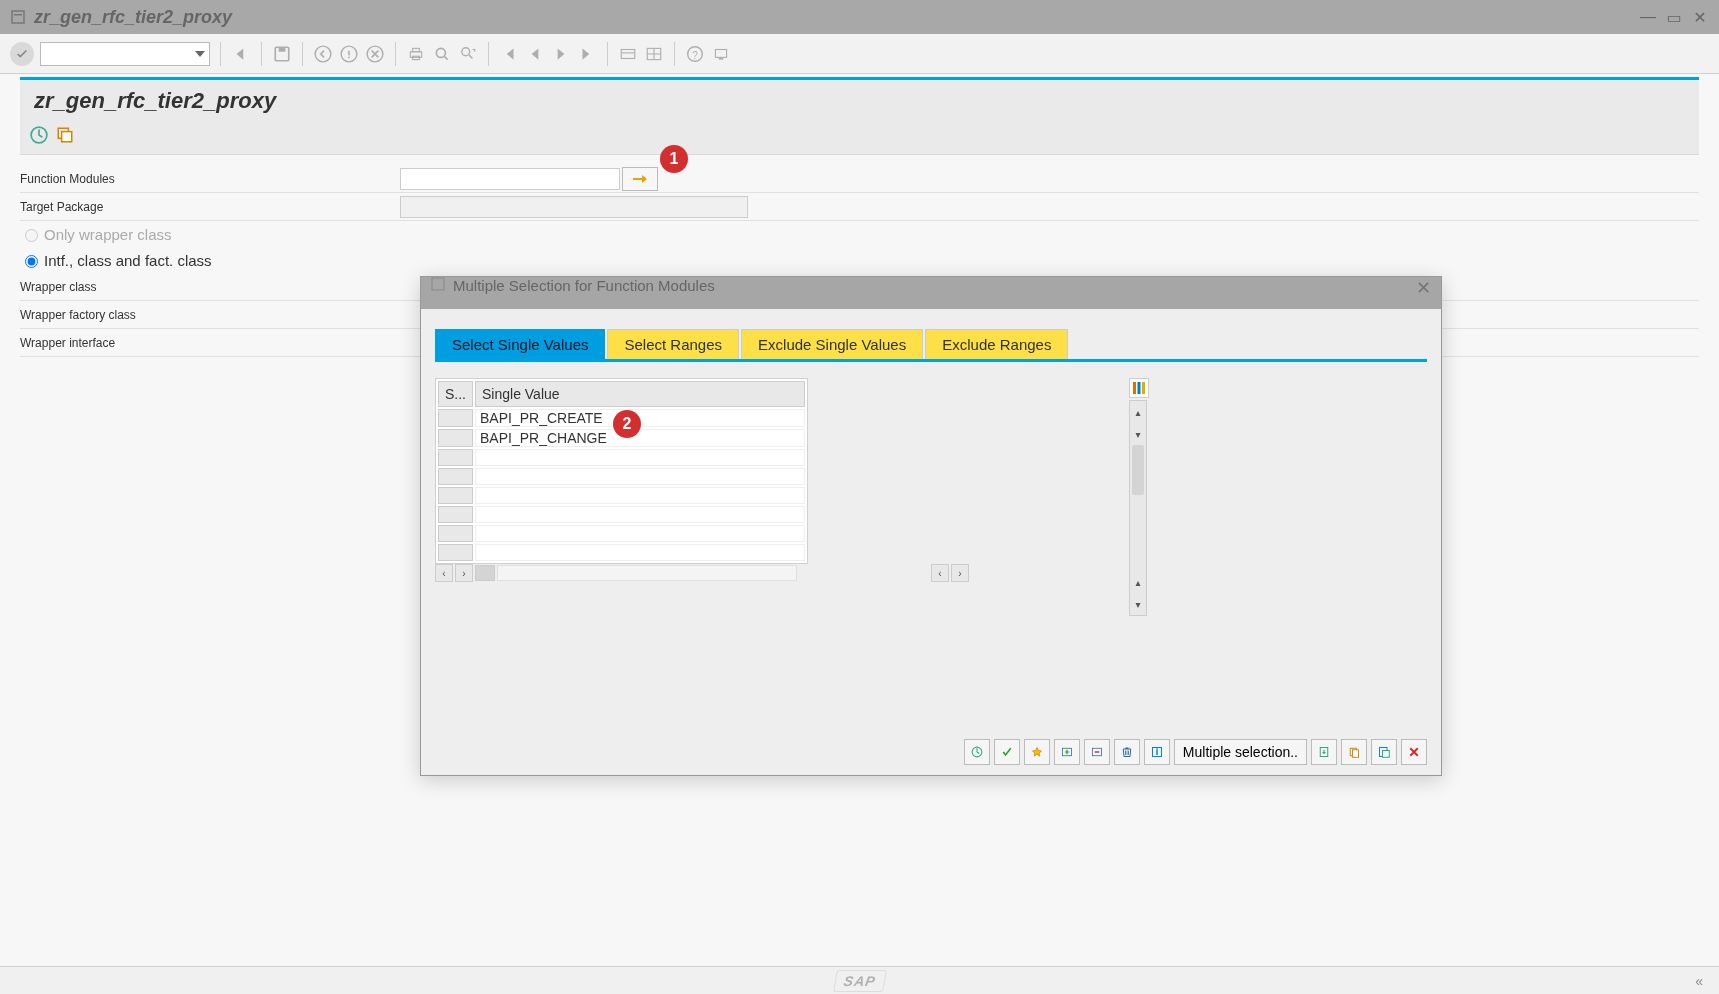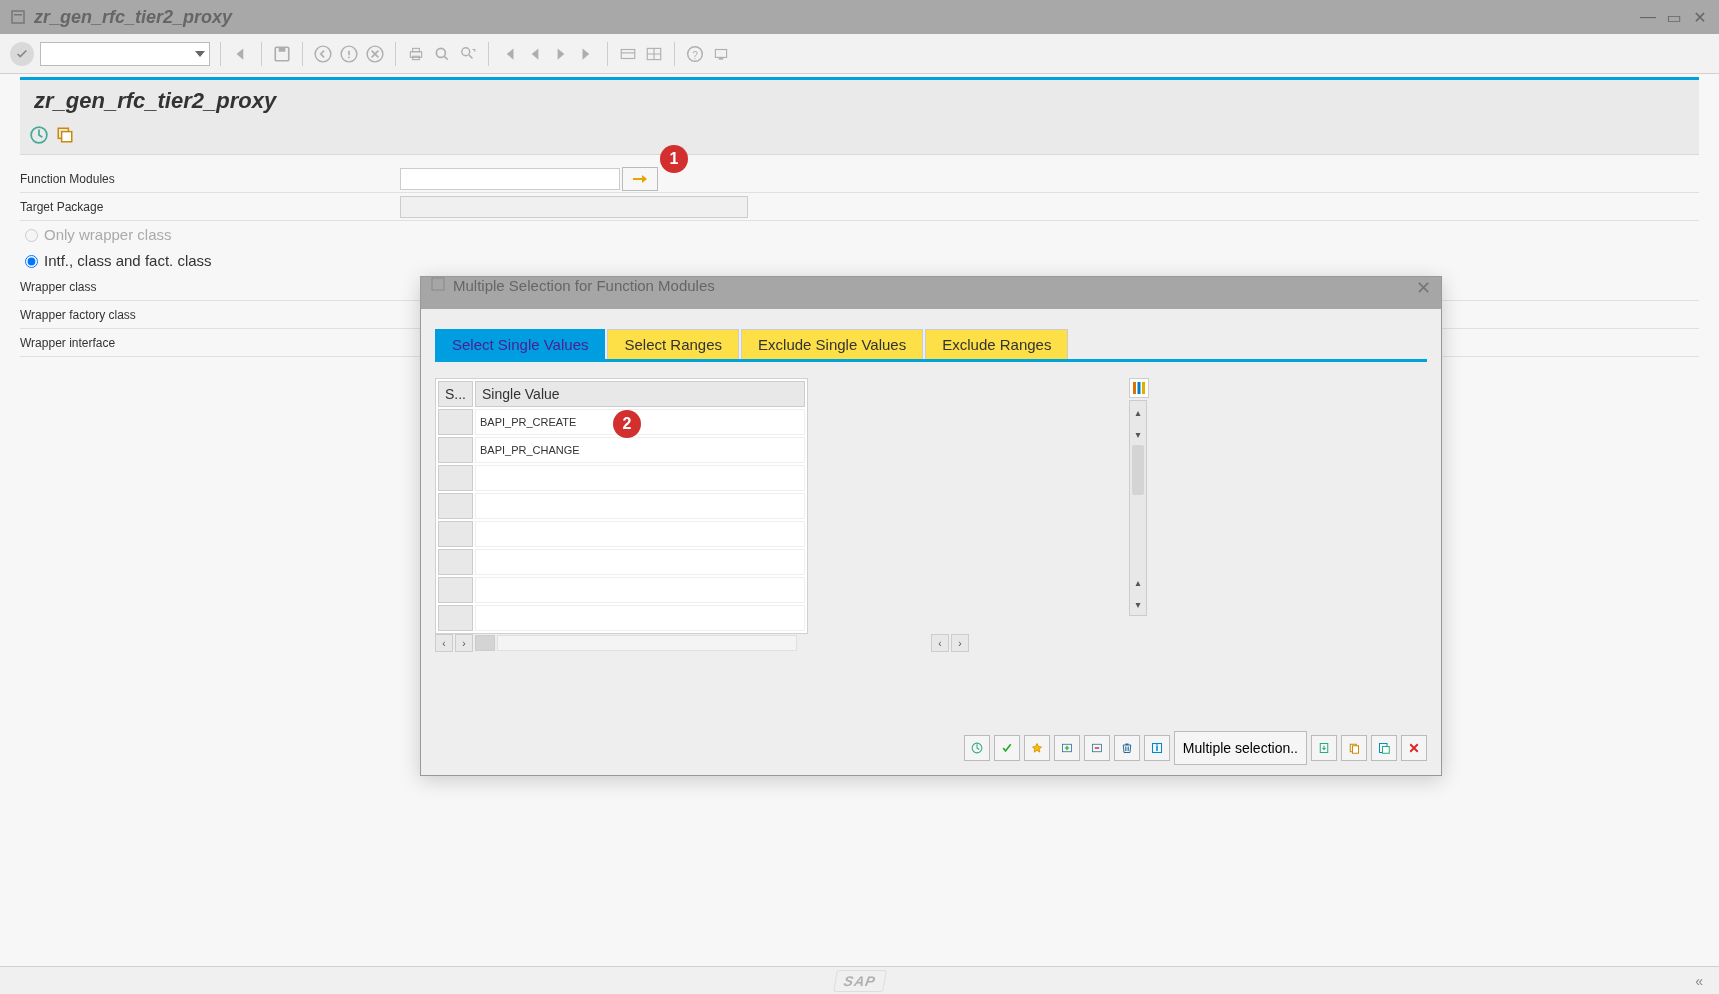--- a/index.html
+++ b/index.html
@@ -45,43 +45,43 @@
   
   .dialog { position: absolute; left: 420px; top: 276px; width: 1022px; height: 500px; background: #eee; border: 1px solid #999; box-shadow: 0 4px 20px rgba(0,0,0,0.18); }
   .dialog-title { height: 32px; background: #a6a6a6; display:flex; align-items:flex-start; padding:0 10px; color: #666; font-size: 15px; }
   .dialog-title .dt-icon { width:14px; height:14px; margin-right:8px; opacity:0.6; }
   .dialog-title .dt-text { flex:1; }
   .dialog-title .close-x { font-size:18px; color:#777; cursor:pointer; }
 
   .dialog-body { padding: 20px 14px 10px 14px; }
   .tabs { display:flex; border-bottom: 3px solid #00a3d9; }
   .tab { padding: 6px 16px; background: #fde047; border: 1px solid #ccc; border-bottom: none; margin-right: 2px; font-size: 15px; cursor: pointer; }
-  .tab.active { background: #009de0; color: #4c1d95; border-color: #009de0; }
+  .tab.active { background: #009de0; color: #0f172a; border-color: #009de0; }
 
   .grid-area { margin-top: 16px; display:flex; align-items:flex-start; }
   .grid-table { background: #fff; border: 1px solid #d0d0d0; }
   .grid-table th { background: #e8e8e8; border: 1px solid #ccc; padding: 4px 6px; text-align: left; font-weight: normal; font-size: 14px; }
-  .grid-table td { border: 1px solid #eee; height: 26px; padding: 0 4px; font-size: 11px; background:#fff; }
+  .grid-table td { border: 1px solid #eee; height: 17px; padding: 0 4px; font-size: 14px; background:#fff; }
   .grid-table td.rowhdr { width: 20px; background: #e8e8e8; border:1px solid #ccc; }
   .grid-table td.val { width: 330px; }
   .grid-side { margin-left: 160px; }
   .config-icon { width: 20px; height: 20px; border: 1px solid #ccc; background:#fff; display:flex; align-items:center; justify-content:center; }
   .scroll-col { width: 18px; background: #e8e8e8; border:1px solid #ccc; display:flex; flex-direction:column; align-items:center; }
   .scroll-col .ar { height: 22px; display:flex; align-items:center; justify-content:center; width:100%; font-size:10px; color:#555; }
   .scroll-col .thumb { flex:0 0 50px; width: 12px; background: #d4d4d4; margin: auto; border-radius:2px; }
   .scroll-col .gap { flex:1; }
 
   .h-scroll { display:flex; align-items:center; gap:2px; margin-top:0; }
   .h-scroll .ar { width:18px; height:18px; border:1px solid #ccc; background:#e8e8e8; display:flex; align-items:center; justify-content:center; font-size:10px; color:#555; }
   .h-scroll .thumb-h { width:20px; height:16px; background:#d4d4d4; border:1px solid #ccc; }
   .h-scroll .track { height:16px; background:#f4f4f4; border:1px solid #e0e0e0; }
 
   .dialog-footer { position:absolute; bottom:10px; right:14px; display:flex; align-items:center; gap:4px; }
   .ft-btn { width:26px; height:26px; border:1px solid #bbb; background:#f5f5f5; display:flex; align-items:center; justify-content:center; cursor:pointer; }
-  .ft-text-btn { height:26px; border:1px solid #bbb; background:#f5f5f5; padding:16px 8px; display:flex; align-items:center; font-size:14px; cursor:pointer; }
+  .ft-text-btn { height:26px; border:1px solid #bbb; background:#f5f5f5; padding:8px 8px; display:flex; align-items:center; font-size:14px; cursor:pointer; }
 
   
   .status-bar { position:absolute; bottom:0; left:0; right:0; height:28px; background:#f0f0f0; border-top:1px solid #d0d0d0; display:flex; align-items:center; justify-content:center; }
   .status-bar .sap-logo { font-weight:bold; font-style:italic; color:#b0b0b0; font-size:14px; letter-spacing:1px; padding:2px 8px; border:1px solid #ddd; border-radius:3px; transform: skewX(-10deg); }
   .status-bar .chev { position:absolute; right:16px; color:#888; font-size:14px; }
 
   svg { fill: currentColor; }
 </style>
 </head>
 <body>

